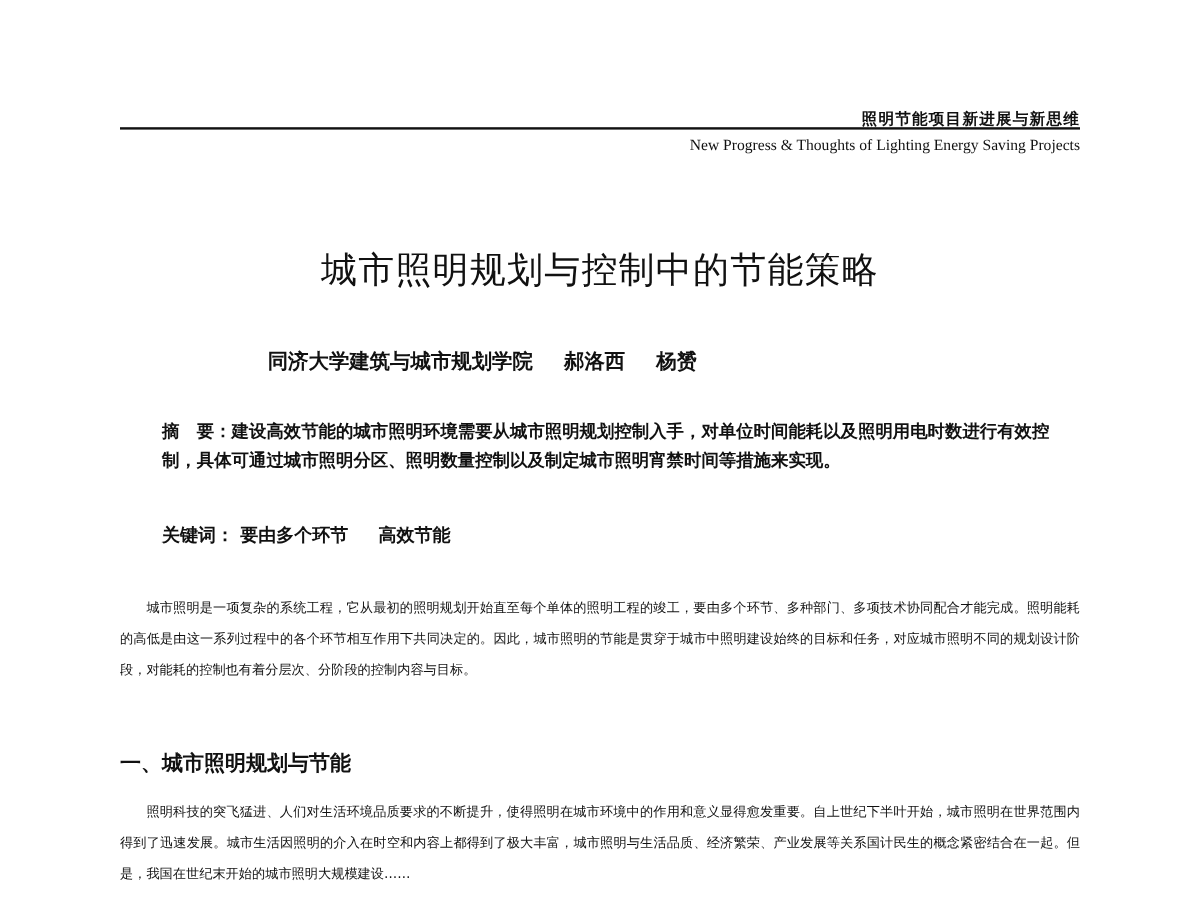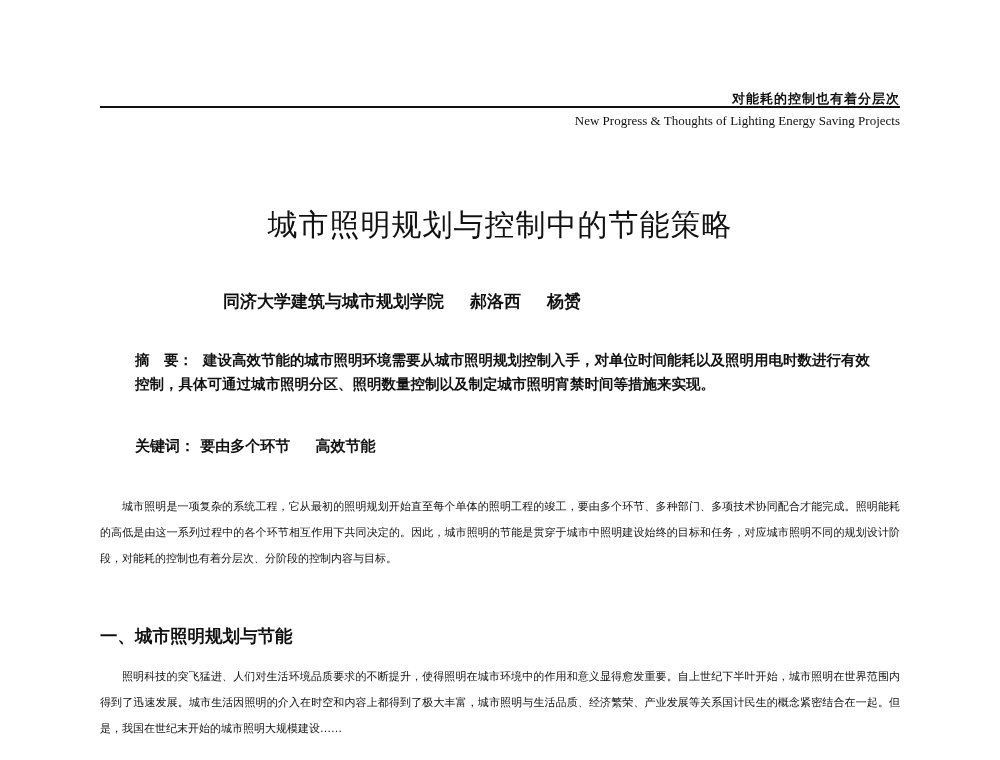--- a/index.html
+++ b/index.html
@@ -27,21 +27,21 @@
     }
     .authors {
       position: absolute; left: 0; width: 804px; top: 290px; text-align: center;
       font-size: 17px; font-weight: bold;
     }
     .authors span { margin: 0 10px; }
     .abstract {
       position: absolute; left: 135px; top: 348px; width: 740px;
       font-size: 14.5px; font-weight: bold; line-height: 24px;
     }
-    .abstract .label { margin-right: 10px; }
+    .abstract .label { margin-right: 0; }
     .keywords {
       position: absolute; left: 135px; top: 437px;
       font-size: 15px; font-weight: bold;
     }
     .keywords .kw { margin-right: 20px; }
     .body-text {
       position: absolute; left: 100px; width: 800px;
       font-family: "DejaVu Sans", sans-serif;
       font-size: 11px; line-height: 26px; text-align: justify;
     }
@@ -49,21 +49,21 @@
     .para1 { top: 494px; }
     .section-heading {
       position: absolute; left: 100px; top: 624px;
       font-family: "DejaVu Sans", sans-serif; font-size: 17.5px; font-weight: bold; text-align: center;
     }
     .para2 { top: 664px; }
   </style>
 </head>
 <body>
 
-<div class="header-cn">对能耗的控制也有着分层次</div>
+<div class="header-cn">照明节能项目新进展与新思维</div>
 <div class="header-rule"></div>
 <div class="header-en">New Progress &amp; Thoughts of Lighting Energy Saving Projects</div>
 
 <div class="title">城市照明规划与控制中的节能策略</div>
 
 <div class="authors">
   <span>同济大学建筑与城市规划学院</span>
   <span>郝洛西</span>
   <span>杨赟</span>
 </div>

